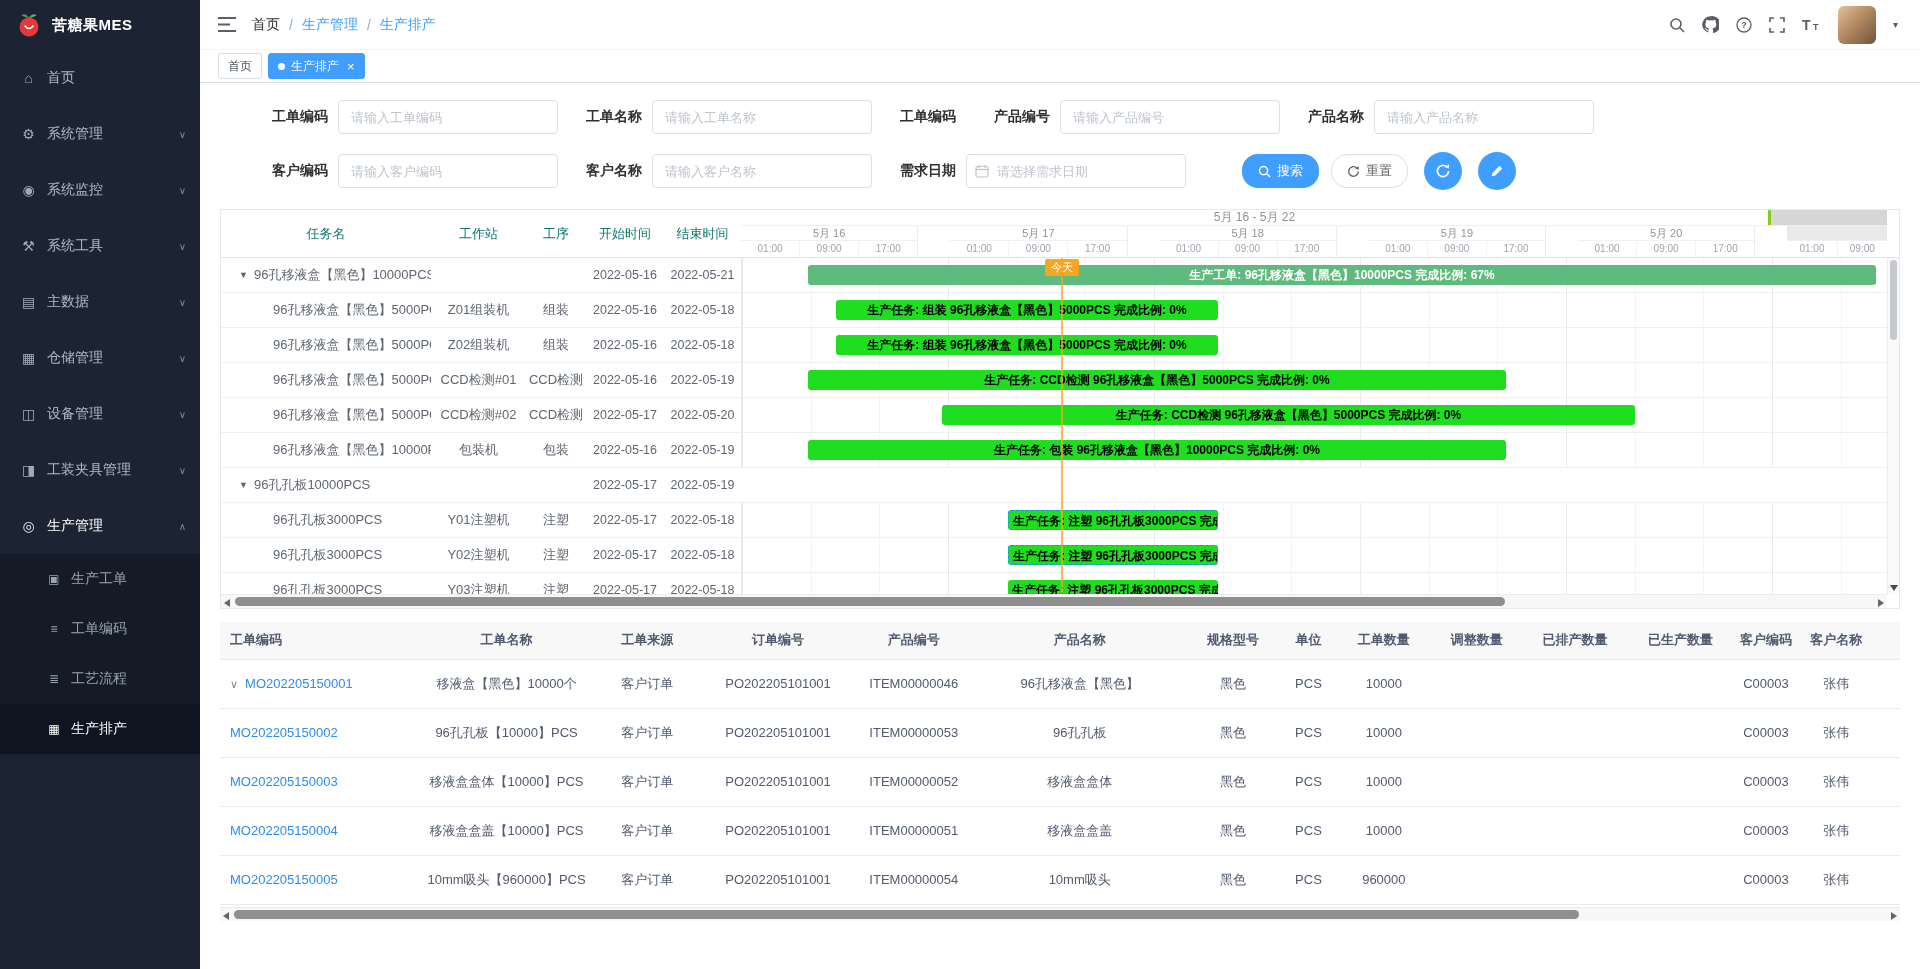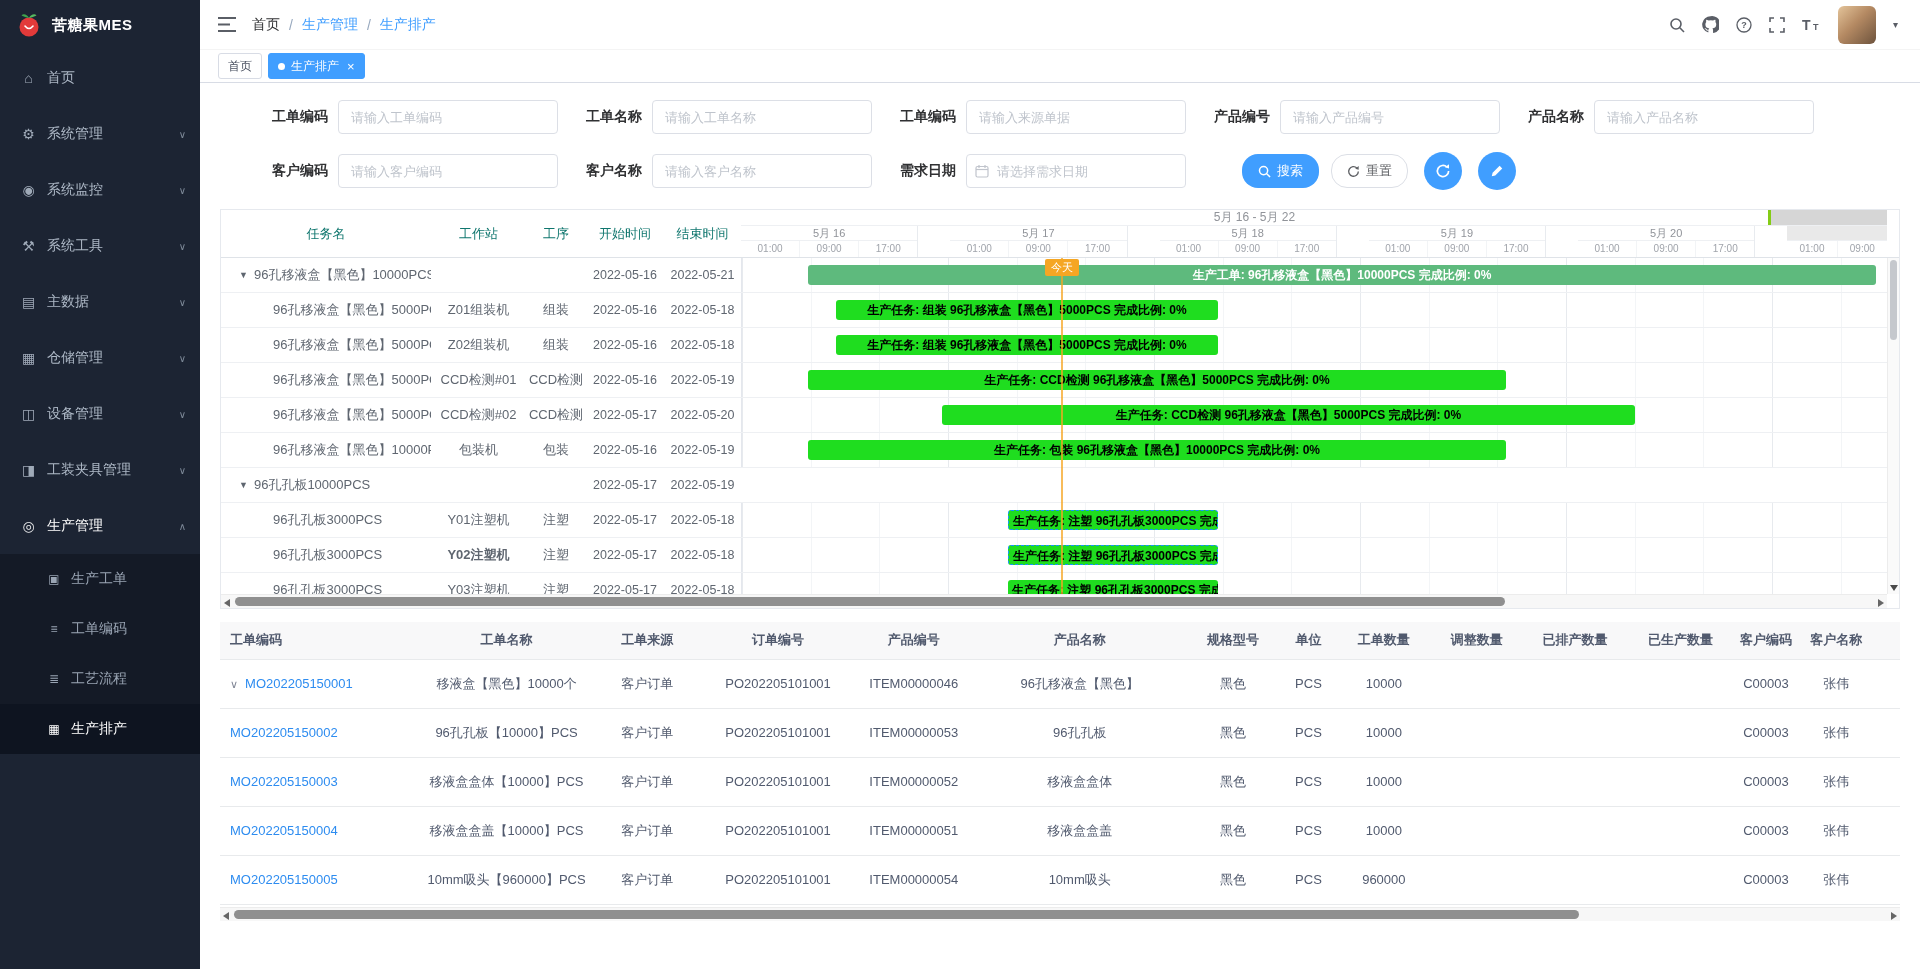--- a/index.html
+++ b/index.html
@@ -268,21 +268,20 @@
         <div class="f-group">
           <span class="f-label">工单编码</span>
           <span class="f-input"><input type="text" placeholder="请输入工单编码" style=""></span>
         </div>
         <div class="f-group">
           <span class="f-label">工单名称</span>
           <span class="f-input"><input type="text" placeholder="请输入工单名称" style=""></span>
         </div>
         <div class="f-group">
           <span class="f-label">工单编码</span>
-          <span class="f-input"><input type="text" placeholder="请输入来源单据" style=""></span>
         </div>
         <div class="f-group">
           <span class="f-label">产品编号</span>
           <span class="f-input"><input type="text" placeholder="请输入产品编号" style=""></span>
         </div>
         <div class="f-group">
           <span class="f-label">产品名称</span>
           <span class="f-input"><input type="text" placeholder="请输入产品名称" style=""></span>
         </div>
       </div>
@@ -401,21 +400,21 @@
     <div class="g-row">
           <div class="g-cell name" style="width: 210px;">
             <span class="caret-down">▼</span>
             <span>96孔移液盒【黑色】10000PCS</span>
           </div>
           <div class="g-cell" style="width: 95px;"></div>
           <div class="g-cell" style="width: 60px;"></div>
           <div class="g-cell date" style="width: 78px;">2022-05-16</div>
           <div class="g-cell date" style="width: 77px;">2022-05-21</div>
           <div class="g-tl">
-            <div class="bar parent" style="left: 66px; width: 1068px;">生产工单: 96孔移液盒【黑色】10000PCS 完成比例: 0%</div>
+            <div class="bar parent" style="left: 66px; width: 1068px;">生产工单: 96孔移液盒【黑色】10000PCS 完成比例: 67%</div>
           </div>
         </div>
         <div class="g-row">
           <div class="g-cell name child" style="width: 210px;">
             <span>96孔移液盒【黑色】5000PCS</span>
           </div>
           <div class="g-cell" style="width: 95px;">Z01组装机</div>
           <div class="g-cell" style="width: 60px;">组装</div>
           <div class="g-cell date" style="width: 78px;">2022-05-16</div>
           <div class="g-cell date" style="width: 77px;">2022-05-18</div>
@@ -490,21 +489,21 @@
           <div class="g-cell date" style="width: 78px;">2022-05-17</div>
           <div class="g-cell date" style="width: 77px;">2022-05-18</div>
           <div class="g-tl">
             <div class="bar task-selected" style="left: 266px; width: 210px;">生产任务: 注塑 96孔孔板3000PCS 完成比例: 0%</div>
           </div>
         </div>
         <div class="g-row">
           <div class="g-cell name child" style="width: 210px;">
             <span>96孔孔板3000PCS</span>
           </div>
-          <div class="g-cell" style="width: 95px; font-weight: bold;">Y02注塑机</div>
+          <div class="g-cell" style="width: 95px;">Y02注塑机</div>
           <div class="g-cell" style="width: 60px;">注塑</div>
           <div class="g-cell date" style="width: 78px;">2022-05-17</div>
           <div class="g-cell date" style="width: 77px;">2022-05-18</div>
           <div class="g-tl">
             <div class="bar task-selected" style="left: 266px; width: 210px;">生产任务: 注塑 96孔孔板3000PCS 完成比例: 0%</div>
           </div>
         </div>
         <div class="g-row">
           <div class="g-cell name child" style="width: 210px;">
             <span>96孔孔板3000PCS</span>

